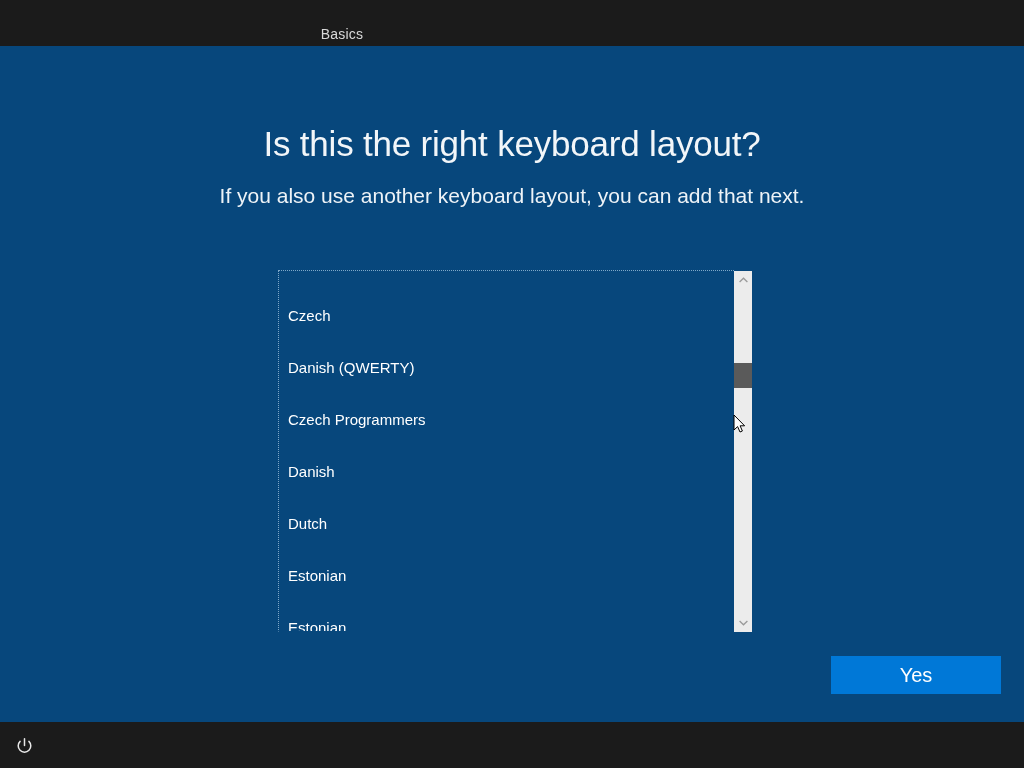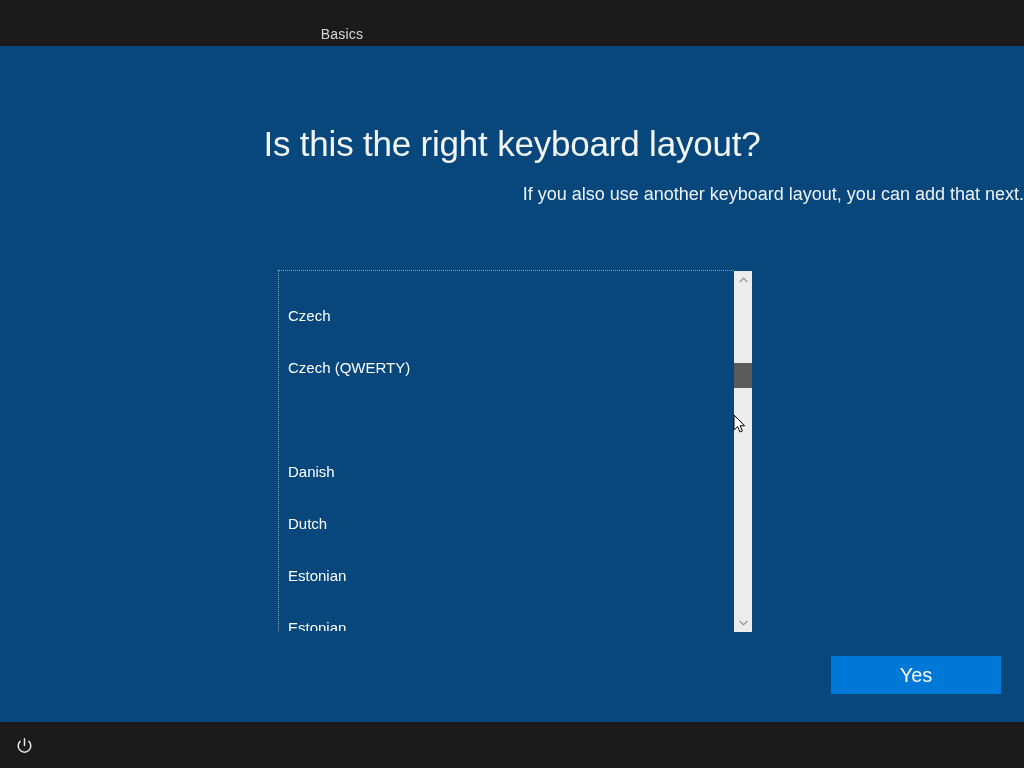--- a/index.html
+++ b/index.html
@@ -67,23 +67,23 @@
     font-weight: 300;
     letter-spacing: -0.2px;
     white-space: nowrap;
   }
 
   #page-subtitle {
     position: absolute;
     top: 138px;
     left: 0;
     width: 1024px;
-    text-align: right;
+    text-align: center;
     color: #eef3f7;
-    font-size: 18px;
+    font-size: 21px;
     font-weight: 400;
   }
 
   
   #keyboard-list-wrap {
     position: absolute;
     top: 224px;
     left: 278px;
     width: 474px;
     height: 362px;
@@ -204,21 +204,22 @@
   <div id="main">
 
     <div id="page-title">Is this the right keyboard layout?</div>
 
     <div id="page-subtitle">If you also use another keyboard layout, you can add that next.</div>
 
     <div id="keyboard-list-wrap">
 
       <div id="keyboard-list">
         <div class="list-item" style="top:30px">Czech</div>
-        <div class="list-item" style="top:82px">Czech (QWERTY)</div>
+        <div class="list-item" style="top:82px">Danish (QWERTY)</div>
+        <div class="list-item" style="top:134px">Czech Programmers</div>
         <div class="list-item" style="top:186px">Danish</div>
         <div class="list-item" style="top:238px">Dutch</div>
         <div class="list-item" style="top:290px">Estonian</div>
         <div class="list-item" style="top:342px">Estonian</div>
       </div>
 
       <div id="list-scrollbar">
         <div id="scroll-up-arrow">
           <svg width="9" height="6" viewBox="0 0 9 6" aria-hidden="true">
             <path d="M0.6 5 L4.5 1.2 L8.4 5" fill="none" stroke="#9a9a9a" stroke-width="1.3"></path>

